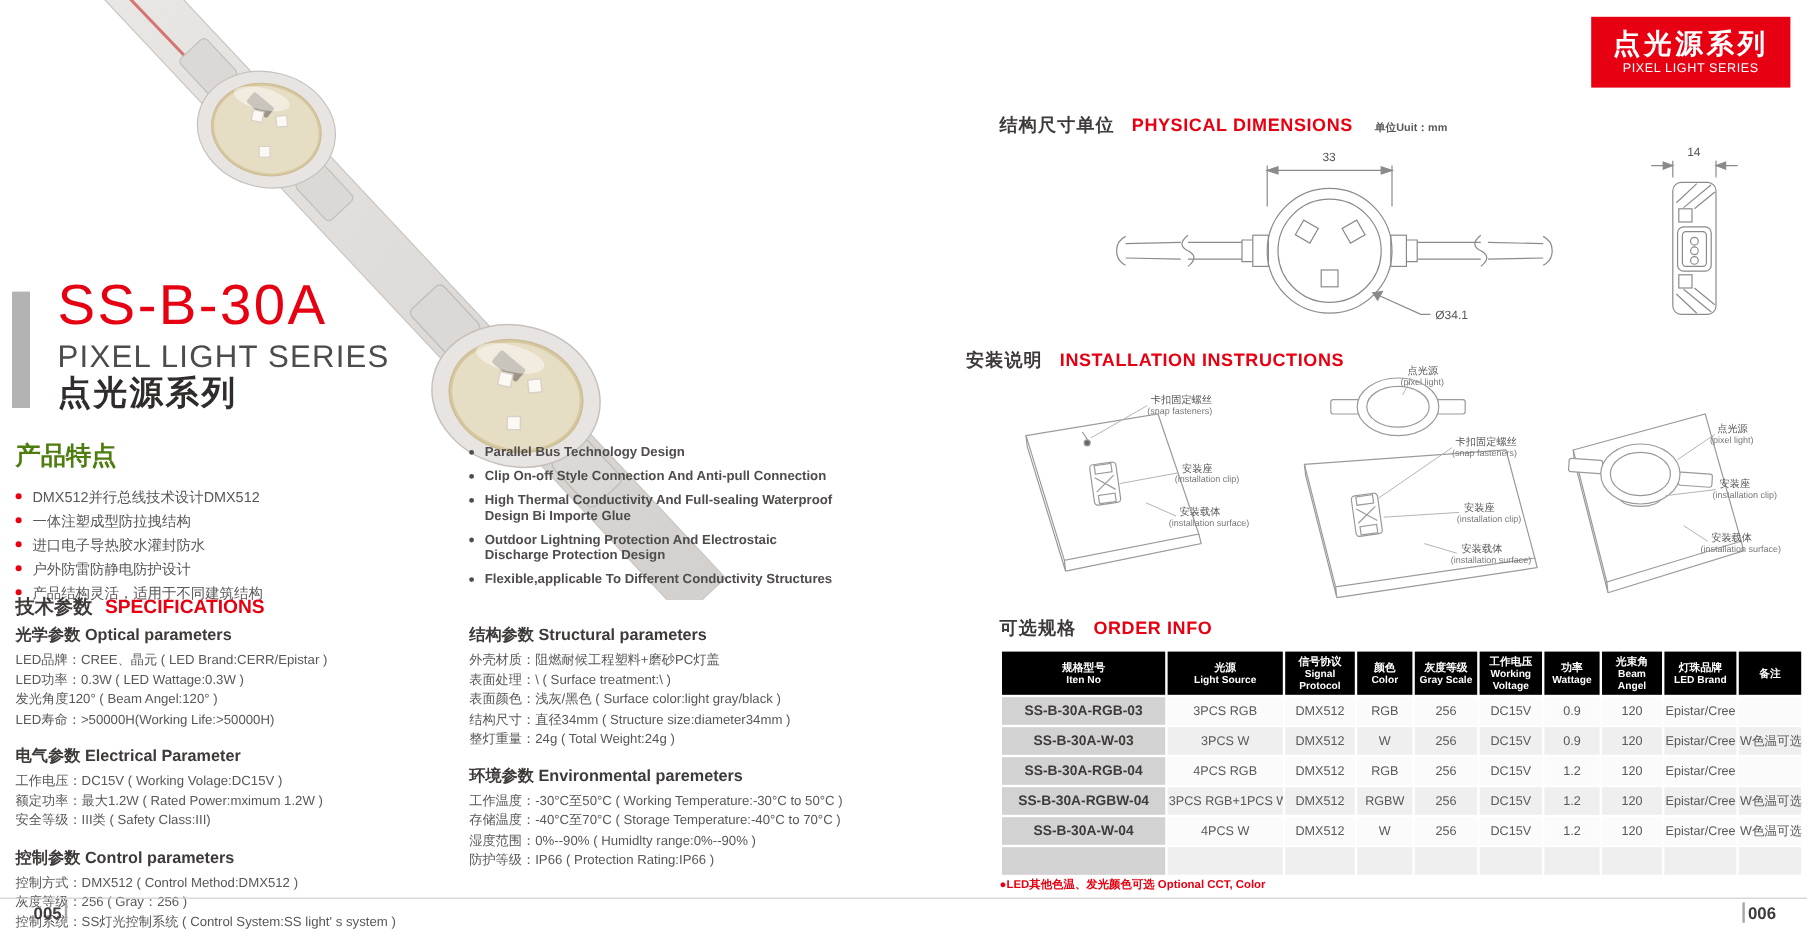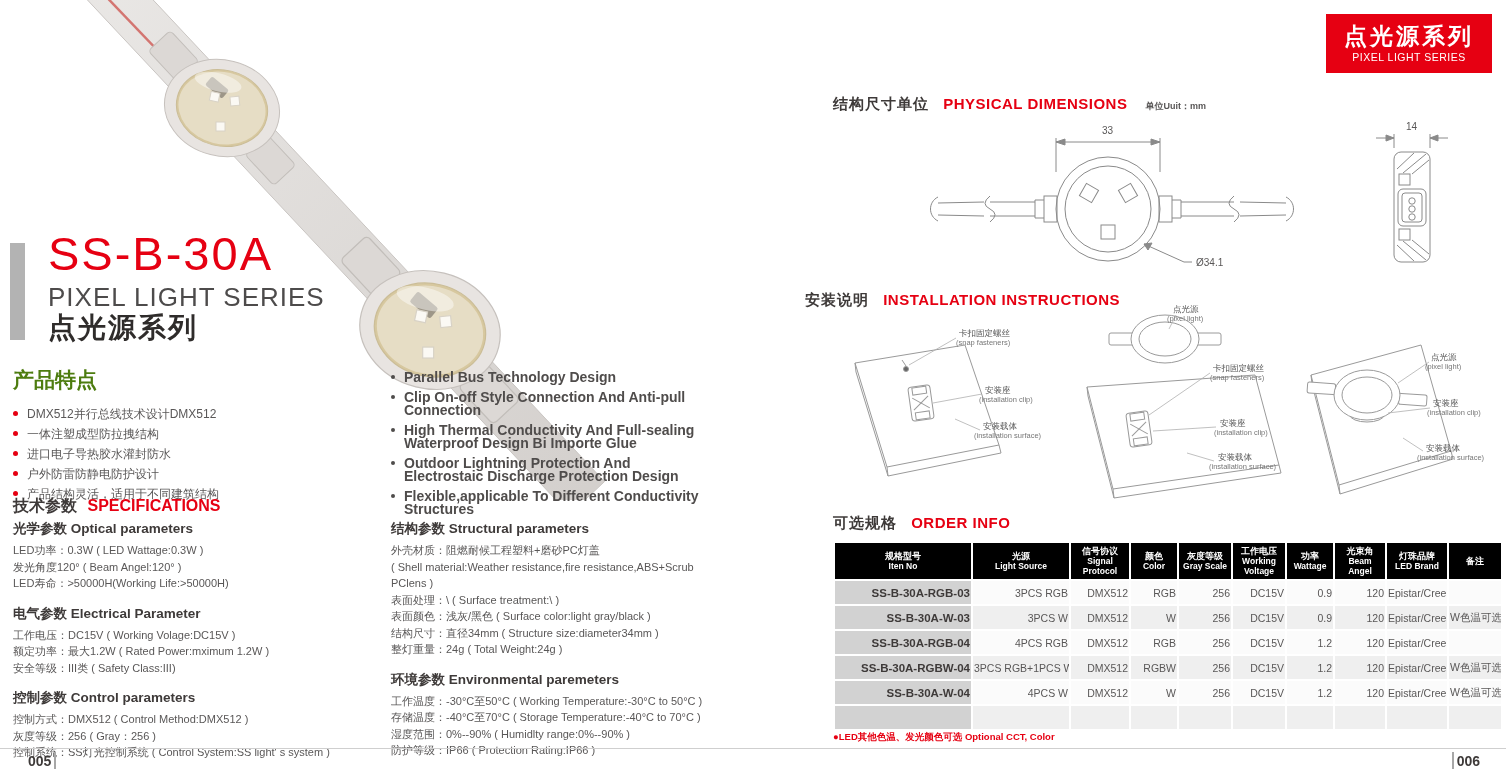--- a/index.html
+++ b/index.html
@@ -12,21 +12,21 @@
   .model{font-size:47px;font-weight:normal;color:#e60012;letter-spacing:2px;}
   .series-en{font-size:26px;color:#4d4b4b;letter-spacing:1px;margin-top:7px;}
   .series-cn{font-size:28px;font-weight:bold;color:#2f2c2b;margin-top:4px;letter-spacing:2px;}
   .feat-cn{position:absolute;left:13px;top:366px;width:360px;}
   .feat-cn h3{margin:0 0 10px 0;font-size:21px;font-weight:bold;color:#4d7c0f;}
   .blist{list-style:none;margin:0;padding:0;}
   .blist li{position:relative;padding-left:14px;font-size:12px;color:#595757;line-height:20px;}
   .blist li::before{content:"";position:absolute;left:0;top:7px;width:5px;height:5px;border-radius:50%;background:#e60012;}
   .feat-en{position:absolute;left:391px;top:371px;width:310px;}
   .feat-en h3{margin:0 0 9px 0;font-size:16px;font-weight:bold;color:#e60012;letter-spacing:.5px;}
-  .blist-dark li{padding-left:13px;font-size:14px;font-weight:bold;color:#4f4c4b;line-height:13px;margin-bottom:7px;}
+  .blist-dark li{padding-left:13px;font-size:11px;font-weight:bold;color:#4f4c4b;line-height:13px;margin-bottom:7px;}
   .blist-dark li::before{background:#4f4c4b;width:4px;height:4px;top:4px;}
   .spec-head{position:absolute;left:13px;top:496px;font-size:16px;font-weight:bold;}
   .spec-head .cn{color:#3e3a39;}
   .spec-head .en{color:#e60012;margin-left:6px;}
   .spec-col{position:absolute;width:370px;}
   .spec-col-left{left:13px;top:520px;}
   .spec-col-right{left:391px;top:520px;width:330px;}
   .spec-group{margin-bottom:13px;}
   .spec-title{font-size:13.5px;font-weight:bold;color:#3e3a39;margin-bottom:4px;}
   .spec-line{font-size:11px;color:#595757;line-height:16.5px;}
@@ -38,21 +38,21 @@
   .dims-svg{position:absolute;left:838px;top:112px;}
   .inst-svg{position:absolute;left:833px;top:303px;}
   svg text{font-family:"Liberation Sans","DejaVu Sans",sans-serif;}
   .dim-t{font-size:10px;fill:#595757;}
   .lbl-cn{font-size:8.5px;fill:#555;}
   .lbl-en{font-size:7.5px;fill:#777;}
   
   .order-table{position:absolute;left:833px;top:541px;width:648px;border-collapse:separate;border-spacing:2px;table-layout:fixed;}
   .order-table th{background:#000000;color:#fff;font-size:8.5px;font-weight:bold;padding:3px 1px;line-height:10px;vertical-align:middle;}
   .order-table th .hcn{display:block;font-size:9px;}
-  .order-table td{background:#fbfbfb;height:21px;text-align:right;font-size:10.5px;color:#595757;overflow:hidden;white-space:nowrap;margin-top:48px;}
+  .order-table td{background:#fbfbfb;height:21px;text-align:center;font-size:10.5px;color:#595757;overflow:hidden;white-space:nowrap;margin-top:48px;}
   .order-table tbody tr:nth-child(even) td{background:#efefef;}
   .order-table td:first-child{background:#d2d2d2 !important;font-weight:bold;color:#3e3a39;font-size:11.5px;}
   .footnote{position:absolute;left:833px;top:731px;font-size:9.5px;color:#e60012;font-weight:bold;}
   
   .banner{position:absolute;left:1326px;top:14px;width:166px;height:59px;background:#e60012;color:#fff;
           display:flex;flex-direction:column;align-items:center;justify-content:center;}
   .banner .cn{font-size:23px;font-weight:bold;letter-spacing:3px;line-height:1;}
   .banner .en{font-size:10.5px;margin-top:3px;letter-spacing:.5px;}
   .footer-line{position:absolute;left:0;top:748px;width:1506px;height:1px;background:#cfcfcf;}
   .page-num{position:absolute;top:752px;font-size:14px;font-weight:bold;color:#3e3a39;display:flex;align-items:center;}
@@ -130,20 +130,21 @@
   </div>
 
   <div class="spec-head">
     <span class="cn">技术参数</span>
     <span class="en">SPECIFICATIONS</span>
   </div>
 
   <div class="spec-col spec-col-left">
     <div class="spec-group">
       <div class="spec-title">光学参数  Optical parameters</div>
+      <div class="spec-line">LED品牌：CREE、晶元 ( LED Brand:CERR/Epistar )</div>
       <div class="spec-line">LED功率：0.3W ( LED Wattage:0.3W )</div>
       <div class="spec-line">发光角度120° ( Beam Angel:120° )</div>
       <div class="spec-line">LED寿命：&gt;50000H(Working Life:&gt;50000H)</div>
     </div>
     <div class="spec-group">
       <div class="spec-title">电气参数  Electrical Parameter</div>
       <div class="spec-line">工作电压：DC15V ( Working Volage:DC15V )</div>
       <div class="spec-line">额定功率：最大1.2W ( Rated Power:mximum 1.2W )</div>
       <div class="spec-line">安全等级：III类 ( Safety Class:III)</div>
     </div>
@@ -152,21 +153,20 @@
       <div class="spec-line">控制方式：DMX512 ( Control Method:DMX512 )</div>
       <div class="spec-line">灰度等级：256 ( Gray：256 )</div>
       <div class="spec-line">控制系统：SS灯光控制系统 ( Control System:SS light' s system )</div>
     </div>
   </div>
 
   <div class="spec-col spec-col-right">
     <div class="spec-group">
       <div class="spec-title">结构参数  Structural parameters</div>
       <div class="spec-line">外壳材质：阻燃耐候工程塑料+磨砂PC灯盖</div>
-      <div class="spec-line">( Shell material:Weather resistance,fire resistance,ABS+Scrub PClens )</div>
       <div class="spec-line">表面处理：\ ( Surface treatment:\ )</div>
       <div class="spec-line">表面颜色：浅灰/黑色 ( Surface color:light gray/black )</div>
       <div class="spec-line">结构尺寸：直径34mm ( Structure size:diameter34mm )</div>
       <div class="spec-line">整灯重量：24g ( Total Weight:24g )</div>
     </div>
     <div class="spec-group">
       <div class="spec-title">环境参数  Environmental paremeters</div>
       <div class="spec-line">工作温度：-30°C至50°C ( Working Temperature:-30°C to 50°C )</div>
       <div class="spec-line">存储温度：-40°C至70°C ( Storage Temperature:-40°C to 70°C )</div>
       <div class="spec-line">湿度范围：0%--90% ( Humidlty range:0%--90% )</div>

